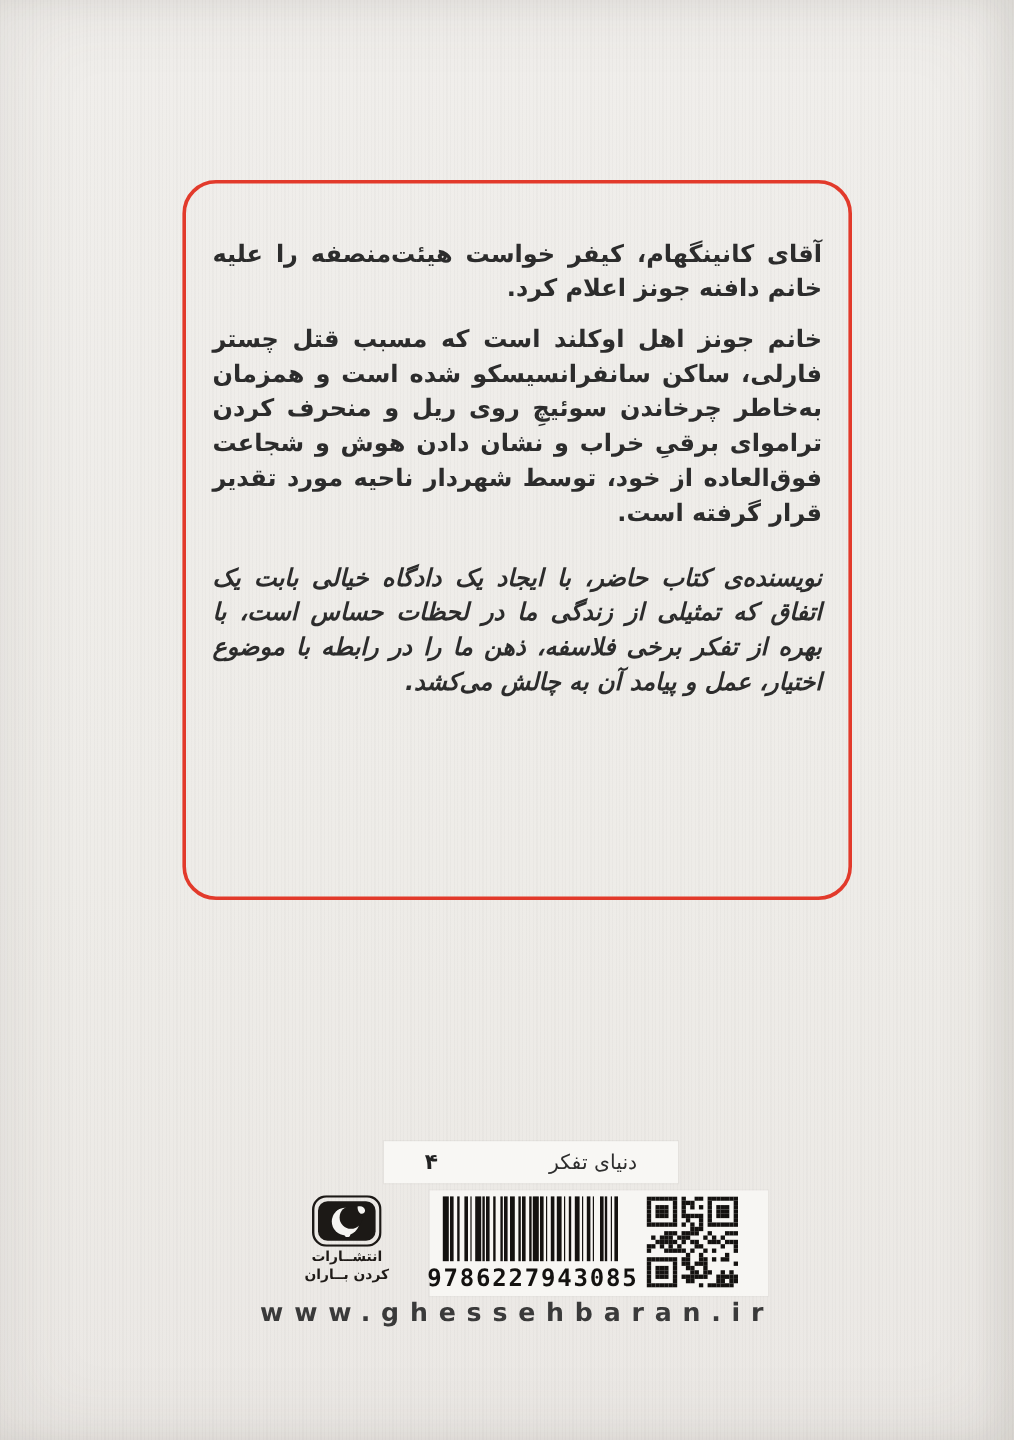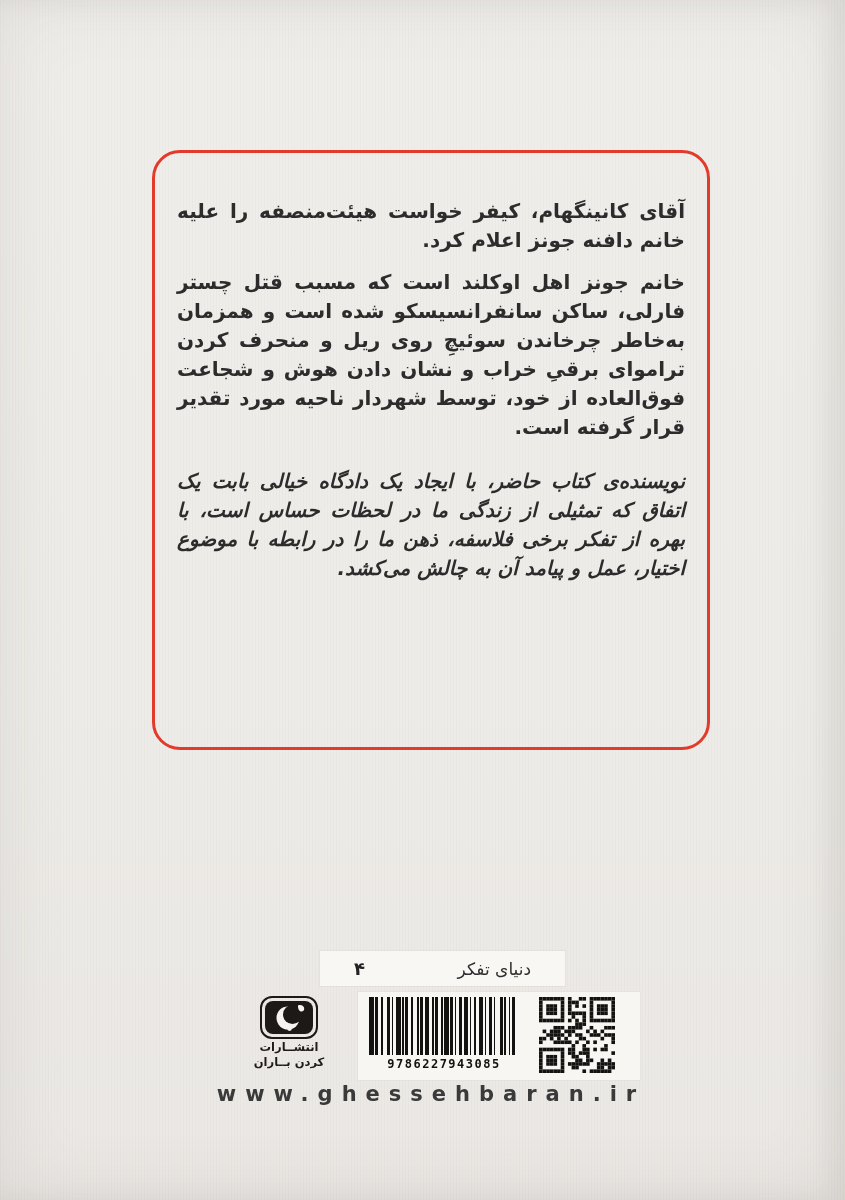--- a/index.html
+++ b/index.html
@@ -72,21 +72,21 @@
   .pub-lines div{font-size:11.5px;font-weight:800;color:#1f1b18;line-height:15px;letter-spacing:1px;}
   .barcode{
     position:absolute;left:366px;top:997px;width:156px;height:80px;
     display:flex;flex-direction:column;align-items:center;
   }
   .bars{height:58px;width:150px;display:flex;align-items:stretch;background:#f7f6f3;}
   .bars i{display:block;height:100%;}
   .bars i.b{background:#141210;}
   .isbn{
     font-family:"DejaVu Sans Mono","DejaVu Sans",monospace;
-    font-size:12px;font-weight:800;color:#141210;letter-spacing:1.5px;margin-top:2px;
+    font-size:20px;font-weight:800;color:#141210;letter-spacing:1.5px;margin-top:2px;
   }
   .qr{position:absolute;left:538px;top:997px;}
   .website{
     position:absolute;left:152px;top:1082px;width:558px;
     text-align:center;
     font-size:21px;font-weight:800;color:#3a3a3a;
     letter-spacing:9px;
   }
 </style>
 </head>

